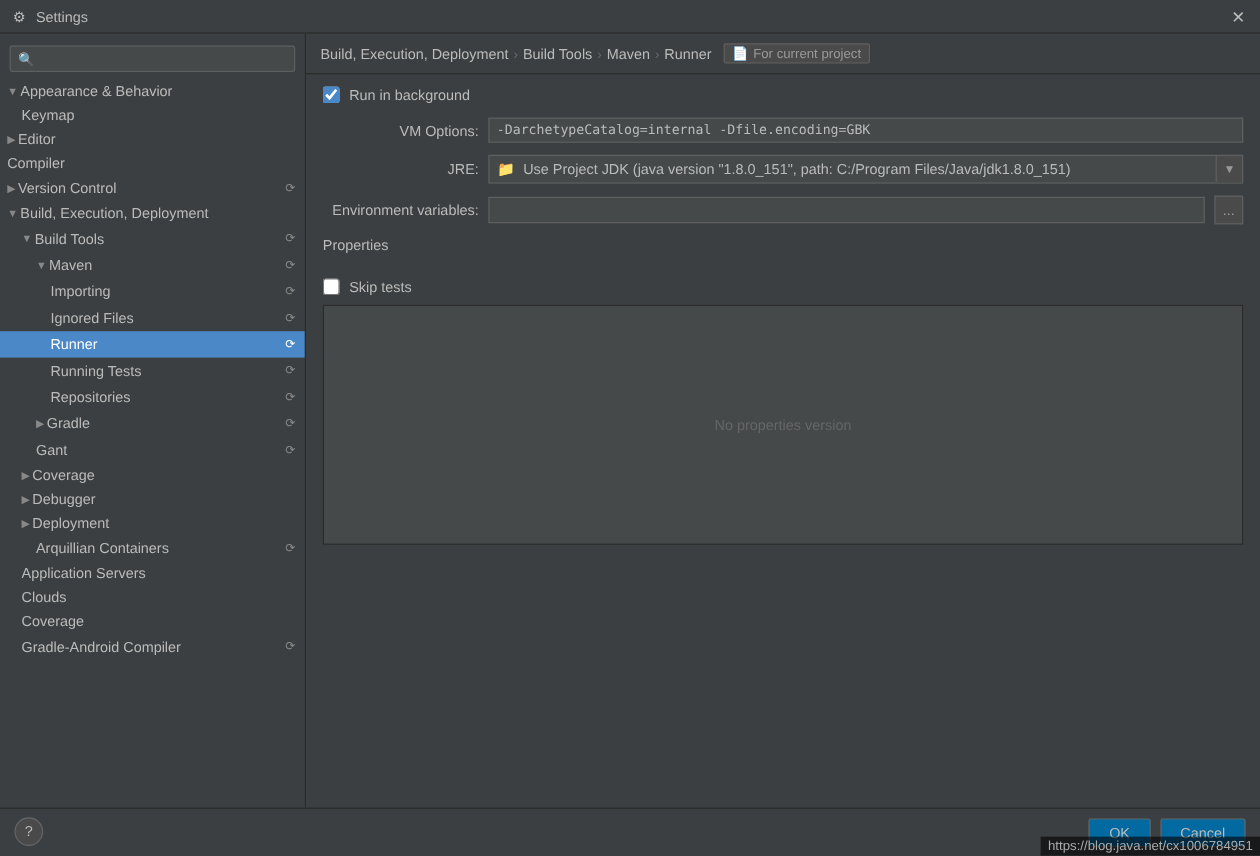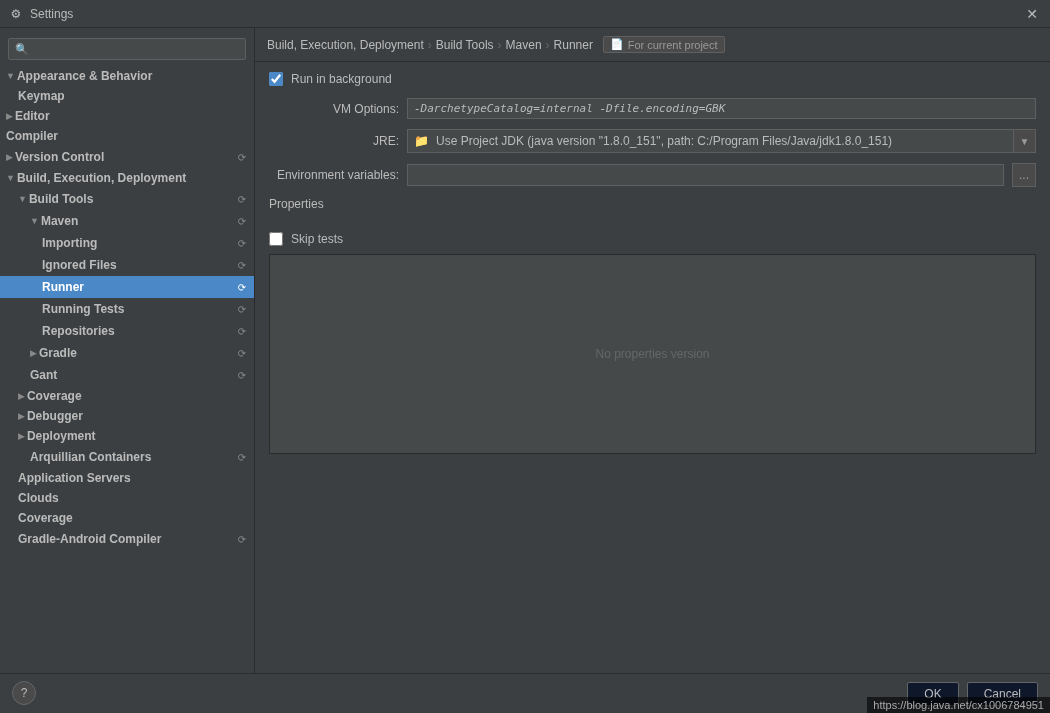--- a/index.html
+++ b/index.html
@@ -89,21 +89,20 @@
     .tree-item.selected { background: #4a88c7; color: #ffffff; }
     .tree-item.selected .item-label { color: #ffffff; }
 
     .item-label {
       color: #bbbbbb;
       font-size: 12px;
       white-space: nowrap;
       overflow: hidden;
       text-overflow: ellipsis;
       flex: 1;
-      font-weight: bold;
     }
 
     .level-0 { padding-left: 6px; }
     .level-1 { padding-left: 18px; }
     .level-2 { padding-left: 30px; }
     .level-3 { padding-left: 42px; }
 
     .sync-icon {
       width: 16px;
       height: 16px;
@@ -287,21 +286,21 @@
       height: 40px;
       background: #3c3f41;
       border-top: 1px solid #2b2b2b;
       display: flex;
       align-items: center;
       justify-content: flex-end;
       padding: 0 12px;
       gap: 8px;
     }
     .btn {
-      background: #0f172a;
+      background: #0369a1;
       border: 1px solid #636669;
       color: #bbbbbb;
       padding: 4px 16px;
       font-size: 12px;
       cursor: pointer;
       border-radius: 2px;
     }
 
     .help-btn {
       width: 24px;
@@ -465,21 +464,21 @@
 
     <div class="settings-form">
 
       <div class="checkbox-row">
         <input type="checkbox" id="runBg" checked="" style="">
         <label for="runBg" class="checkbox-label">Run in background</label>
       </div>
 
       <div class="form-row">
         <span class="form-label">VM Options:</span>
-        <input class="form-input" type="text" style="font-family: monospace; font-size: 11px; font-style: italic;" value="-DarchetypeCatalog=internal -Dfile.encoding=GBK">
+        <input class="form-input" type="text" style="font-family: monospace; font-size: 11px;" value="-DarchetypeCatalog=internal -Dfile.encoding=GBK">
       </div>
 
       <div class="form-row">
         <span class="form-label">JRE:</span>
         <div class="input-with-btn">
           <div class="input-with-btn-inner">
             <span class="folder-icon-sm">📁</span>
             <span>Use Project JDK (java version "1.8.0_151", path: C:/Program Files/Java/jdk1.8.0_151)</span>
           </div>
           <div class="dropdown-btn">▼</div>

